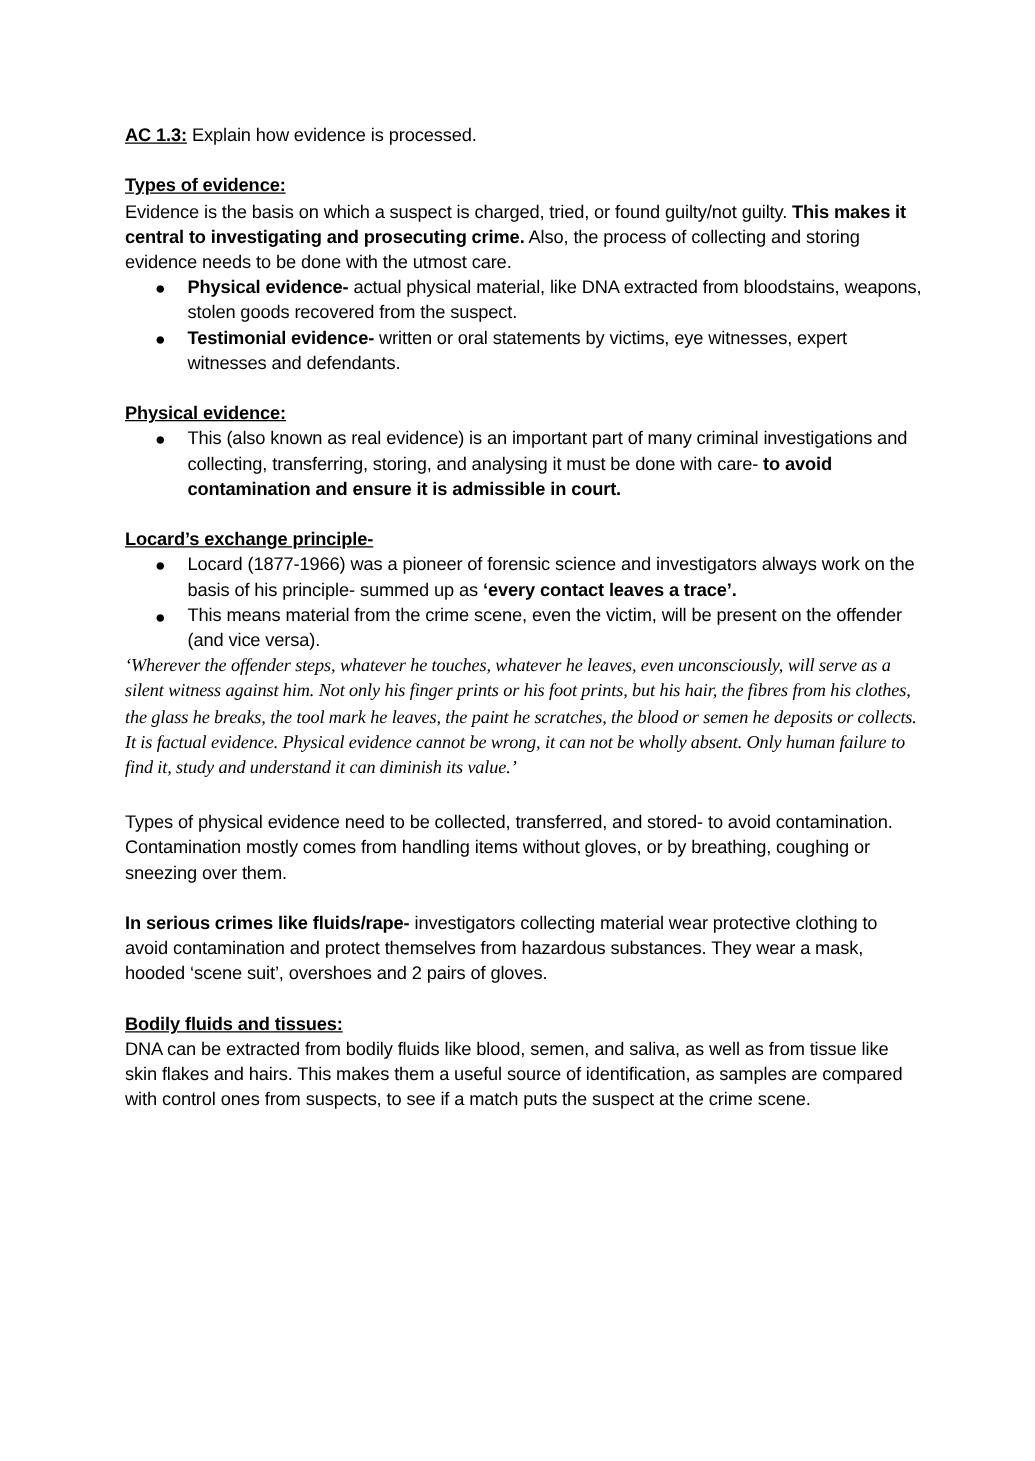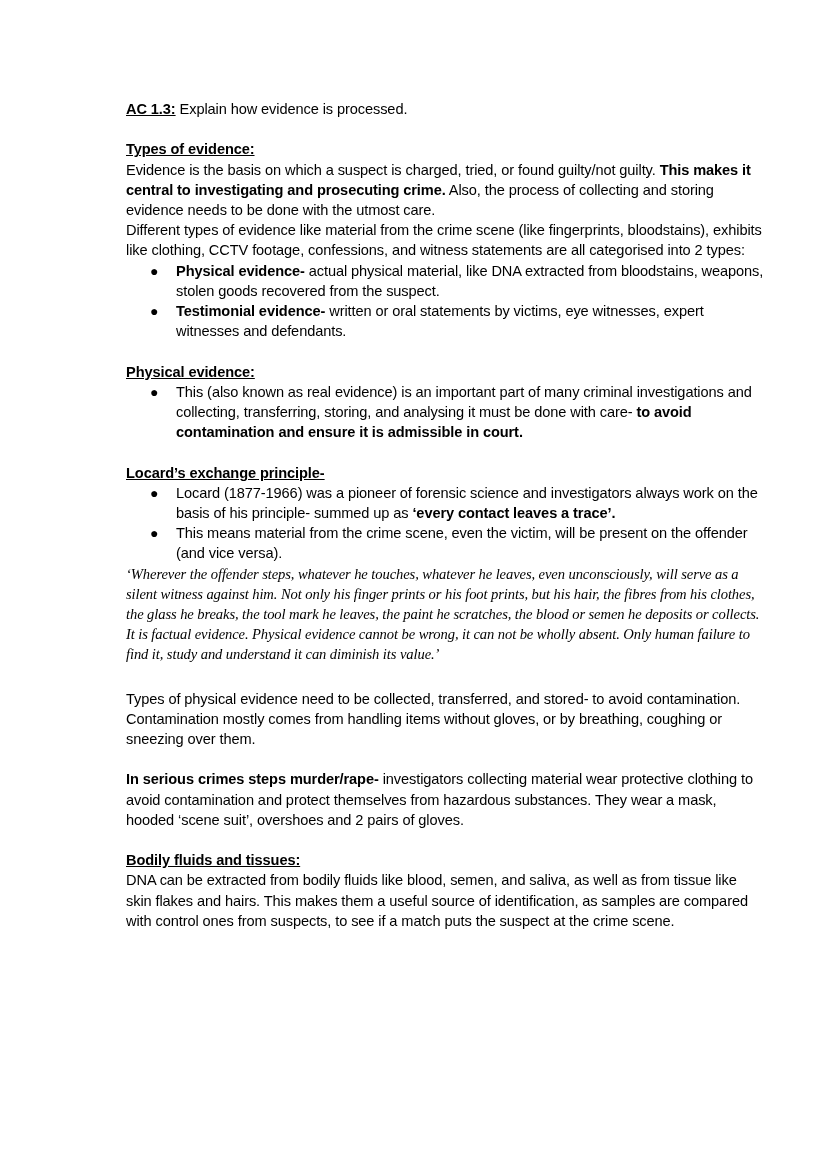--- a/index.html
+++ b/index.html
@@ -1,20 +1,20 @@
 <!DOCTYPE html>
 <html><head>
 <meta charset="utf-8">
 <style>
   html, body { margin: 0; padding: 0; background: #ffffff; }
   body { width: 828px; height: 1169px; position: relative; overflow: hidden;
          font-family: "Liberation Sans", sans-serif; color: #000; }
   .page { position: absolute; left: 0; top: 0; width: 828px; height: 1169px; background: #fff; }
   .content { position: absolute; left: 100px; top: 99px; width: 640px;
-             font-size: 14.6px; line-height: 20.2px; letter-spacing: -0.1px; margin-left: 26px; }
+             font-size: 14.6px; line-height: 20.2px; letter-spacing: -0.1px; }
   .u { text-decoration: underline; font-weight: bold; }
   b { font-weight: bold; }
   p { margin: 0; }
   .gap { height: 20.2px; }
   ul { margin: 0; padding: 0; list-style: none; }
   li { position: relative; padding-left: 50px; }
   li .dot { position: absolute; left: 24px; top: 0; font-size: 14px; }
   .quote { font-style: italic; font-family: Liberation Serif, serif; }
   h2 { margin: 0; font-size: 19.5px; line-height: 26px; font-weight: bold; text-decoration: underline; letter-spacing: -0.1px; }
   .biggap { height: 24px; }
@@ -24,21 +24,20 @@
 
 <div class="page">
   <div class="content">
 
     <p><span class="u">AC 1.3:</span><span> Explain how evidence is processed.</span></p>
 
     <div class="gap"></div>
 
     <p class="u">Types of evidence:</p>
     <p><span>Evidence is the basis on which a suspect is charged, tried, or found guilty/not guilty. </span><b>This makes it central to investigating and prosecuting crime.</b><span> Also, the process of collecting and storing evidence needs to be done with the utmost care.</span></p>
-    <p>Different types of evidence like material from the crime scene (like fingerprints, bloodstains), exhibits like clothing, CCTV footage, confessions, and witness statements are all categorised into 2 types:</p>
     <ul>
       <li><span class="dot">●</span><b>Physical evidence-</b><span> actual physical material, like DNA extracted from bloodstains, weapons, stolen goods recovered from the suspect.</span></li>
       <li><span class="dot">●</span><b>Testimonial evidence-</b><span> written or oral statements by victims, eye witnesses, expert witnesses and defendants.</span></li>
     </ul>
 
     <div class="gap"></div>
 
     <p class="u">Physical evidence:</p>
     <ul>
       <li><span class="dot">●</span><span>This (also known as real evidence) is an important part of many criminal investigations and collecting, transferring, storing, and analysing it must be done with care- </span><b>to avoid contamination and ensure it is admissible in court.</b></li>
@@ -52,21 +51,21 @@
       <li><span class="dot">●</span><span>This means material from the crime scene, even the victim, will be present on the offender (and vice versa).</span></li>
     </ul>
     <p class="quote">‘Wherever the offender steps, whatever he touches, whatever he leaves, even unconsciously, will serve as a silent witness against him. Not only his finger prints or his foot prints, but his hair, the fibres from his clothes, the glass he breaks, the tool mark he leaves, the paint he scratches, the blood or semen he deposits or collects. It is factual evidence. Physical evidence cannot be wrong, it can not be wholly absent. Only human failure to find it, study and understand it can diminish its value.’</p>
 
     <div class="biggap"></div>
 
     <p>Types of physical evidence need to be collected, transferred, and stored- to avoid contamination. Contamination mostly comes from handling items without gloves, or by breathing, coughing or sneezing over them.</p>
 
     <div class="gap"></div>
 
-    <p><b>In serious crimes steps murder/rape-</b><span> investigators collecting material wear protective clothing to avoid contamination and protect themselves from hazardous substances. They wear a mask, hooded ‘scene suit’, overshoes and 2 pairs of gloves.</span></p>
+    <p><b>In serious crimes like fluids/rape-</b><span> investigators collecting material wear protective clothing to avoid contamination and protect themselves from hazardous substances. They wear a mask, hooded ‘scene suit’, overshoes and 2 pairs of gloves.</span></p>
 
     <div class="gap"></div>
 
     <p class="u">Bodily fluids and tissues:</p>
     <p>DNA can be extracted from bodily fluids like blood, semen, and saliva, as well as from tissue like skin flakes and hairs. This makes them a useful source of identification, as samples are compared with control ones from suspects, to see if a match puts the suspect at the crime scene.</p>
 
   </div>
 </div>
 
 </body></html>

